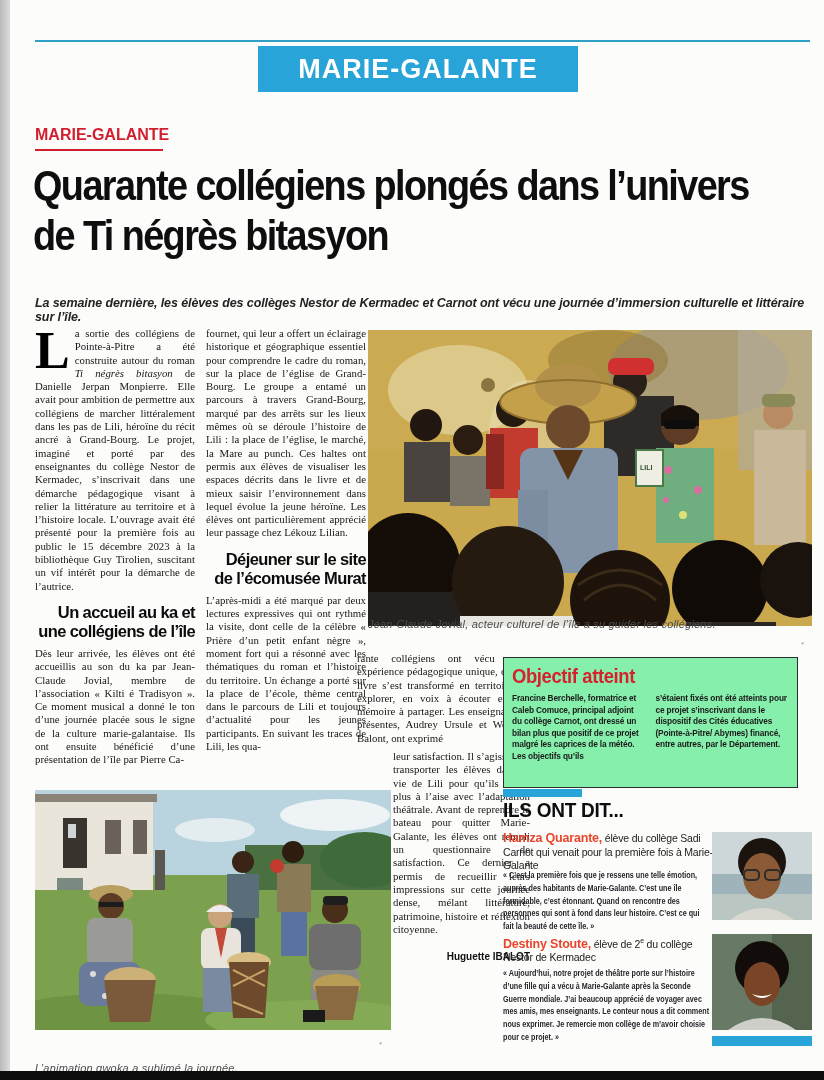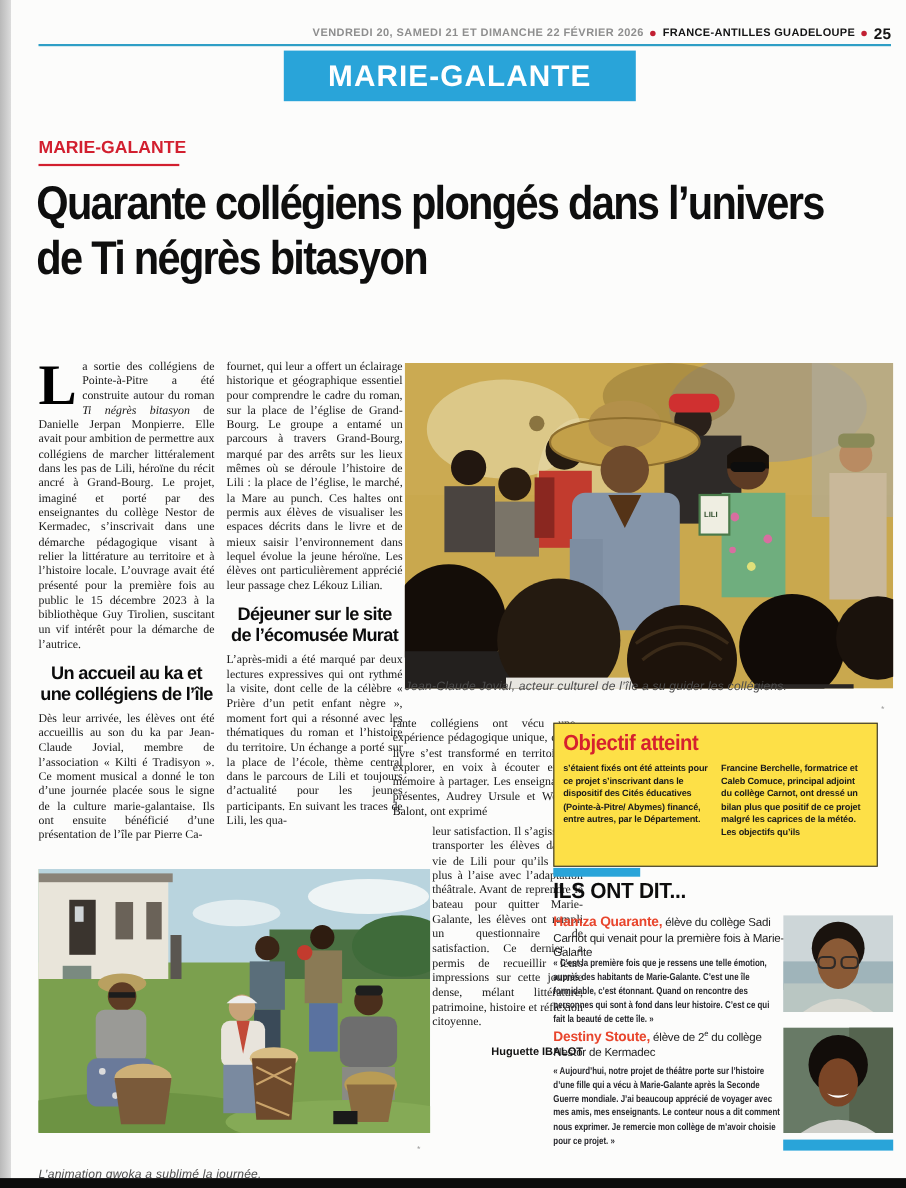--- a/index.html
+++ b/index.html
@@ -31,41 +31,41 @@
 
   
   .bodycol { position:absolute; width:160px; font-family:"Liberation Serif", serif;
              font-size:10.8px; line-height:13.3px; text-align:justify; color:#161616; }
   #col1 { left:35px;  top:327px; }
   #col2 { left:206px; top:327px; }
   #col3a { left:357px; top:652px; width:166px; }
   #col3b { left:393px; top:750px; width:137px; }
   .bodycol p { margin:0; }
   .subhead { font-family:"Liberation Sans", sans-serif; font-weight:800; font-size:16.5px;
-             line-height:19.5px; text-align:center; letter-spacing:-.6px; color:#0c0c0c;
+             line-height:19.5px; text-align:right; letter-spacing:-.6px; color:#0c0c0c;
              margin:10px 0 5px; }
   .dropcap { float:left; font-family:"Liberation Serif", serif; font-weight:700;
              font-size:52px; line-height:41px; padding:3px 5px 0 0; color:#000; }
   .ital { font-style:italic; }
   .byline { font-family:"Liberation Sans", sans-serif; font-weight:700; font-size:10px;
             text-align:right; margin-top:14px; color:#111; }
 
   
   .photo-main { position:absolute; left:368px; top:330px; width:444px; height:296px; }
   .photo-bottom { position:absolute; left:35px; top:790px; width:356px; height:240px; }
   .caption { position:absolute; font-style:italic; font-size:11px; color:#4c4c4c; letter-spacing:.2px; }
   #caption-main { left:368px; top:618px; width:432px; }
   #caption-bottom { left:35px; top:1034px; width:332px;margin-top:28px; }
   .credit { position:absolute; font-size:8px; color:#9a9a9a; }
   #credit-main { left:801px; top:640px; }
   #credit-bottom { left:379px; top:1040px; }
 
   
   .sidebox { position:absolute; left:503px; top:657px; width:295px; height:131px;
-             border:1.5px solid #2e2e2e; background:#fde047; box-sizing:border-box; padding:7px 8px; }
+             border:1.5px solid #2e2e2e; background:#86efac; box-sizing:border-box; padding:7px 8px; }
   .sidebox-title { color:#d6212e; font-weight:800; font-size:20px; letter-spacing:-.4px;
                    transform:scaleX(.92); transform-origin:left; white-space:nowrap; }
   .sidebox-cols { display:flex; gap:10px; margin-top:5px; }
   .sidebox-col { width:134px; font-weight:700; font-size:8.3px; line-height:11.6px;
                  color:#1a1a1a; letter-spacing:-.15px; }
 
   
   .quotes-bar { position:absolute; left:503px; top:789px; width:79px; height:8px; background:#29a4d9; }
   .quotes-title { position:absolute; left:503px; top:799px; font-weight:800; font-size:20px;
                   letter-spacing:-.3px; color:#0d0d0d; transform:scaleX(.95); transform-origin:left; }
@@ -83,36 +83,30 @@
   #p2 { top:934px; height:96px; }
   .p2bar { position:absolute; left:712px; top:1036px; width:100px; height:10px; background:#29a4d9; }
   sup { font-size:7px; }
 </style>
 </head>
 <body>
 
 <div class="page">
   <div class="scan-edge"></div>
 
-  <div class="dateline">
-    <span class="date-text">VENDREDI 20, SAMEDI 21 ET DIMANCHE 22 FÉVRIER 2026</span>
-    <span class="dot"></span>
-    <span class="brand">FRANCE-ANTILLES GUADELOUPE</span>
-    <span class="dot"></span>
-    <span class="pagenum">25</span>
-  </div>
   <div class="top-rule"></div>
   <div class="banner">MARIE-GALANTE</div>
 
   <div class="kicker">MARIE-GALANTE</div>
   <div class="kicker-rule"></div>
   <div class="headline">
     <div class="hl">Quarante collégiens plongés dans l’univers</div>
     <div class="hl">de Ti négrès bitasyon</div>
   </div>
+  <div class="standfirst">La semaine dernière, les élèves des collèges Nestor de Kermadec et Carnot ont vécu une journée d’immersion culturelle et littéraire sur l’île.</div>
 
   <div class="bodycol" id="col1">
     <p><span class="dropcap">L</span><span>a sortie des collégiens de Pointe-à-Pitre a été construite autour du roman </span><span class="ital">Ti négrès bitasyon</span><span> de Danielle Jerpan Monpierre. Elle avait pour ambition de permettre aux collégiens de marcher littéralement dans les pas de Lili, héroïne du récit ancré à Grand-Bourg. Le projet, imaginé et porté par des enseignantes du collège Nestor de Kermadec, s’inscrivait dans une démarche pédagogique visant à relier la littérature au territoire et à l’histoire locale. L’ouvrage avait été présenté pour la première fois au public le 15 décembre 2023 à la bibliothèque Guy Tirolien, suscitant un vif intérêt pour la démarche de l’autrice.</span></p>
     <div class="subhead">Un accueil au ka et une collégiens de l’île</div>
     <p>Dès leur arrivée, les élèves ont été accueillis au son du ka par Jean-Claude Jovial, membre de l’association « Kilti é Tradisyon ». Ce moment musical a donné le ton d’une journée placée sous le signe de la culture marie-galantaise. Ils ont ensuite bénéficié d’une présentation de l’île par Pierre Ca-</p>
   </div>
 
   <div class="bodycol" id="col2">
     <p>fournet, qui leur a offert un éclairage historique et géographique essentiel pour comprendre le cadre du roman, sur la place de l’église de Grand-Bourg. Le groupe a entamé un parcours à travers Grand-Bourg, marqué par des arrêts sur les lieux mêmes où se déroule l’histoire de Lili : la place de l’église, le marché, la Mare au punch. Ces haltes ont permis aux élèves de visualiser les espaces décrits dans le livre et de mieux saisir l’environnement dans lequel évolue la jeune héroïne. Les élèves ont particulièrement apprécié leur passage chez Lékouz Lilian.</p>
     <div class="subhead">Déjeuner sur le site de l’écomusée Murat</div>
@@ -182,22 +176,22 @@
     <p>rante collégiens ont vécu une expérience pédagogique unique, où le livre s’est transformé en territoire à explorer, en voix à écouter et en mémoire à partager. Les enseignantes présentes, Audrey Ursule et Wendy Balont, ont exprimé</p>
   </div>
   <div class="bodycol" id="col3b">
     <p>leur satisfaction. Il s’agissait de transporter les élèves dans la vie de Lili pour qu’ils soient plus à l’aise avec l’adaptation théâtrale. Avant de reprendre le bateau pour quitter Marie-Galante, les élèves ont rempli un questionnaire de satisfaction. Ce dernier a permis de recueillir leurs impressions sur cette journée dense, mélant littérature, patrimoine, histoire et réflexion citoyenne.</p>
     <div class="byline">Huguette IBALOT</div>
   </div>
 
   <div class="sidebox">
     <div class="sidebox-title">Objectif atteint</div>
     <div class="sidebox-cols">
+      <div class="sidebox-col">Francine Berchelle, formatrice et Caleb Comuce, principal adjoint du collège Carnot, ont dressé un bilan plus que positif de ce projet malgré les caprices de la météo. Les objectifs qu’ils</div>
       <div class="sidebox-col">s’étaient fixés ont été atteints pour ce projet s’inscrivant dans le dispositif des Cités éducatives (Pointe-à-Pitre/ Abymes) financé, entre autres, par le Département.</div>
-      <div class="sidebox-col">Francine Berchelle, formatrice et Caleb Comuce, principal adjoint du collège Carnot, ont dressé un bilan plus que positif de ce projet malgré les caprices de la météo. Les objectifs qu’ils</div>
     </div>
   </div>
 
   <div class="quotes-bar"></div>
   <div class="quotes-title">ILS ONT DIT...</div>
 
   <div class="qhead" id="q1head">
     <span class="qname">Hamza Quarante,</span><span> élève du collège Sadi Carnot qui venait pour la première fois à Marie-Galante</span>
   </div>
   <svg class="portrait" id="p1" viewBox="0 0 100 88">

